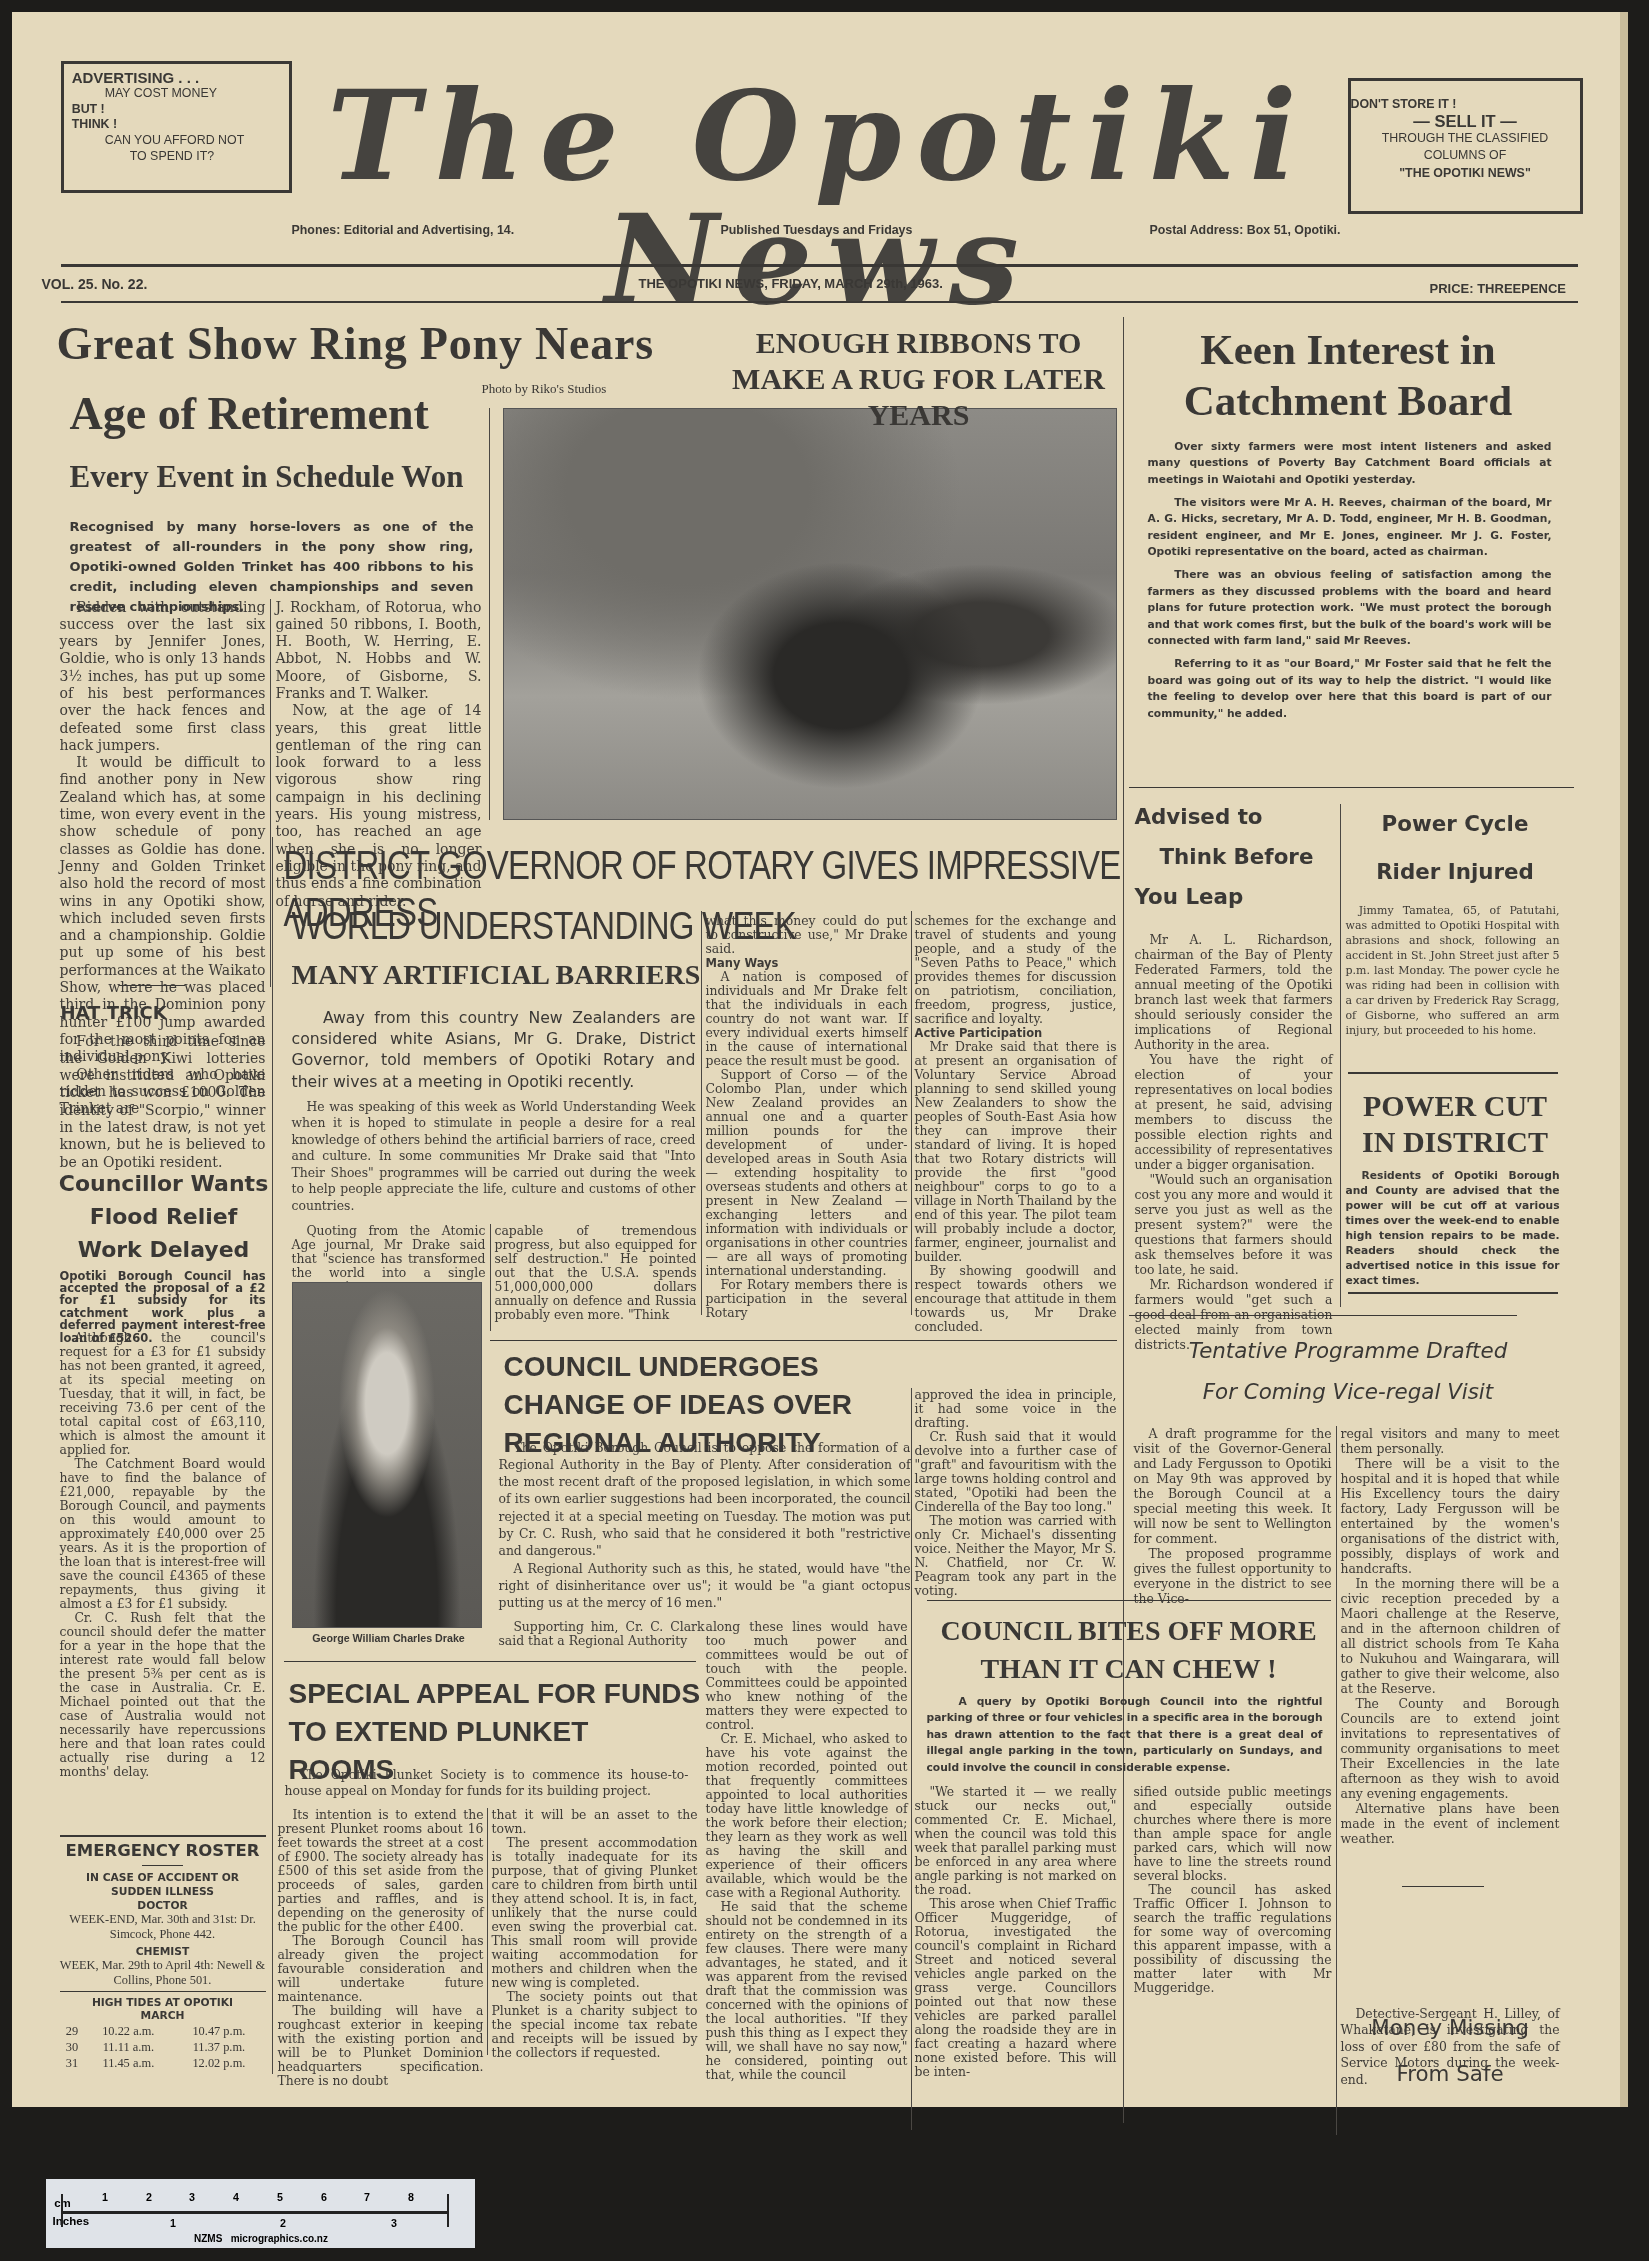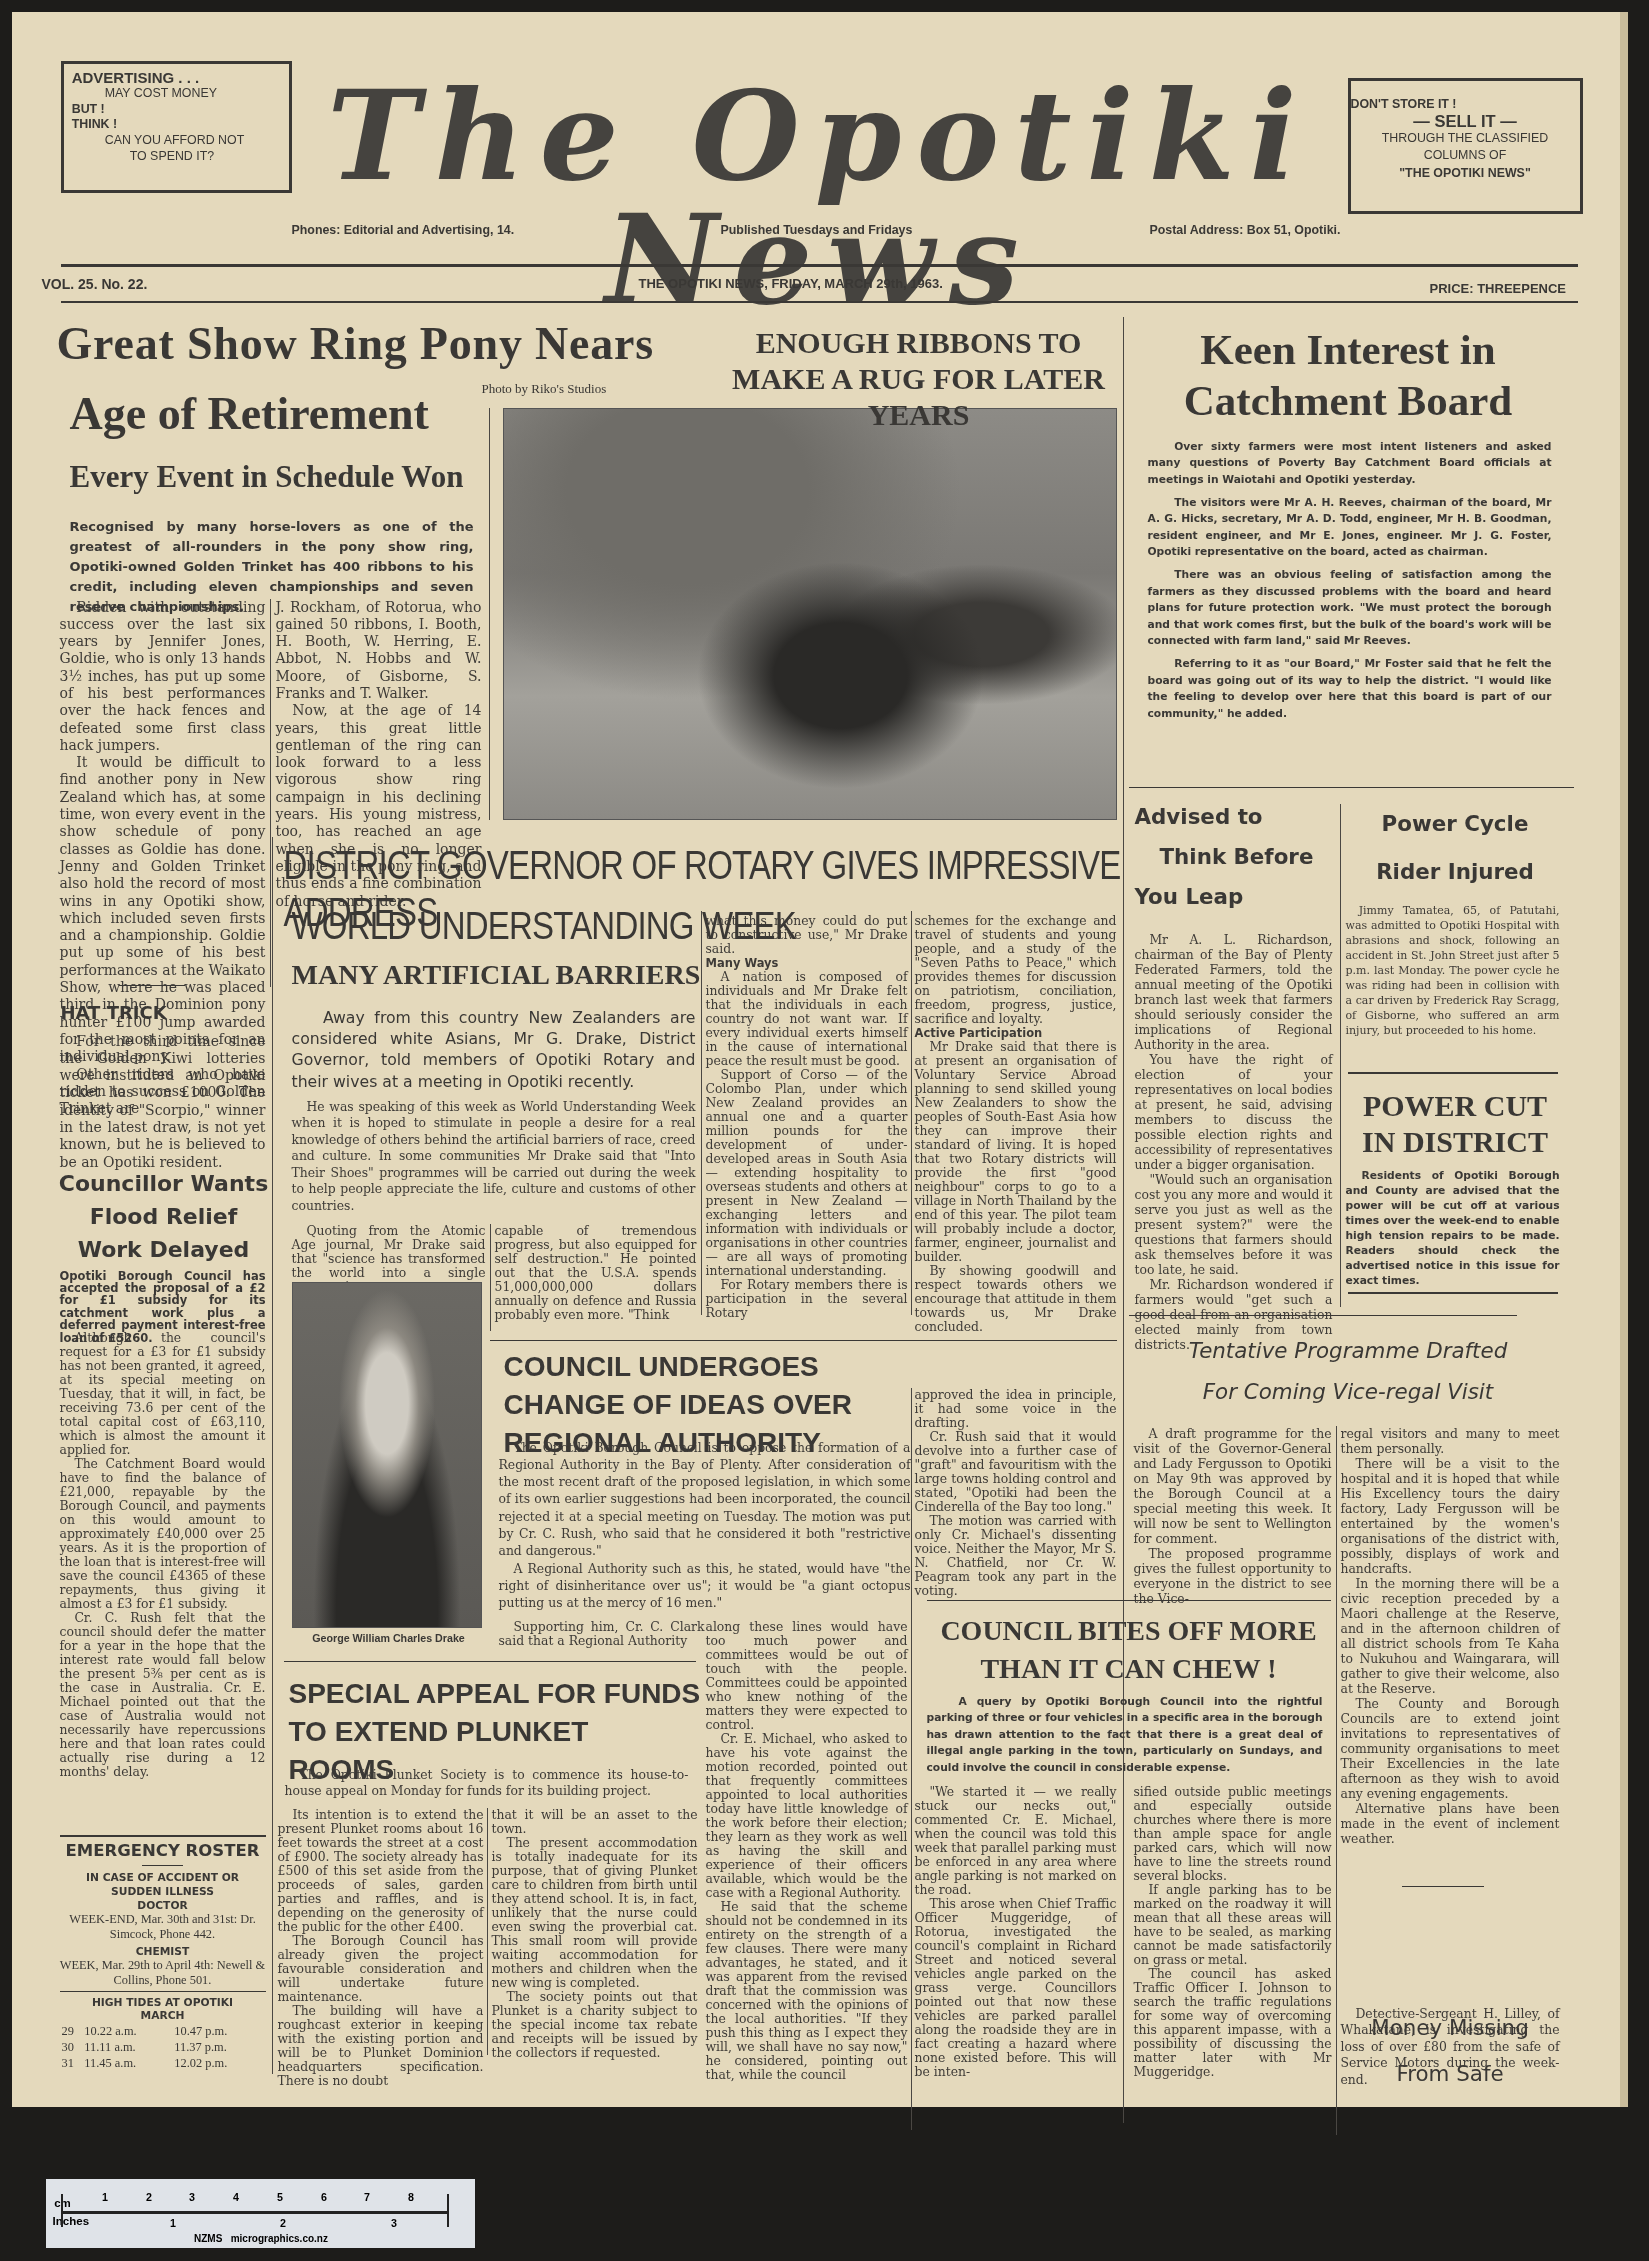--- a/index.html
+++ b/index.html
@@ -108,21 +108,21 @@
     <div style="font-size:16.5px;font-weight:bold">EMERGENCY ROSTER</div>
     <div style="width:41px;height:1.6px;background:#3a3835;margin:5px auto"></div>
     <div style="font-size:10.7px;font-weight:bold;line-height:14px">IN CASE OF ACCIDENT OR SUDDEN ILLNESS</div>
     <div style="font-size:10.7px;font-weight:bold">DOCTOR</div>
     <div class="serif" style="font-size:12.4px;line-height:15px">WEEK-END, Mar. 30th and 31st: Dr. Simcock, Phone 442.</div>
     <div style="font-size:10.7px;font-weight:bold;margin-top:2.5px">CHEMIST</div>
     <div class="serif" style="font-size:12.4px;line-height:15px">WEEK, Mar. 29th to April 4th: Newell &amp; Collins, Phone 501.</div>
     <div style="height:1.6px;background:#3a3835;margin:3.3px 0"></div>
     <div style="font-size:10.7px;font-weight:bold">HIGH TIDES AT OPOTIKI</div>
     <div style="font-size:10.7px;font-weight:bold">MARCH</div>
-    <table class="serif" style="width:100%;font-size:12.4px;line-height:14px;text-align:left">
+    <table class="serif" style="width:100%;font-size:12.4px;line-height:14px;text-align:center">
       <tbody>
           <tr>
             <td>29</td>
             <td>10.22 a.m.</td>
             <td>10.47 p.m.</td>
           </tr>
       <tr>
             <td>30</td>
             <td>11.11 a.m.</td>
             <td>11.37 p.m.</td>
@@ -276,21 +276,20 @@
     <div>COUNCIL BITES OFF MORE</div>
     <div>THAN IT CAN CHEW !</div>
   </div>
   <div class="abs" style="left:915px;top:1682px;width:396px;font-family:'DejaVu Sans',sans-serif;font-weight:bold;font-size:10.7px;line-height:16.5px;text-align:justify;text-indent:3em">A query by Opotiki Borough Council into the rightful parking of three or four vehicles in a specific area in the borough has drawn attention to the fact that there is a great deal of illegal angle parking in the town, particularly on Sundays, and could involve the council in considerable expense.</div>
   <div class="abs body" style="left:903px;top:1773px;width:202px;font-size:12.4px;line-height:14px">
     <p>"We started it — we really stuck our necks out," commented Cr. E. Michael, when the council was told this week that parallel parking must be enforced in any area where angle parking is not marked on the road.</p>
     <p>This arose when Chief Traffic Officer Muggeridge, of Rotorua, investigated the council's complaint in Richard Street and noticed several vehicles angle parked on the grass verge. Councillors pointed out that now these vehicles are parked parallel along the roadside they are in fact creating a hazard where none existed before. This will be inten-</p>
   </div>
   <div class="abs body" style="left:1122px;top:1773px;width:198px;font-size:12.4px;line-height:14px">
     <p style="text-indent:0">sified outside public meetings and especially outside churches where there is more than ample space for angle parked cars, which will now have to line the streets round several blocks.</p>
-    <p>If angle parking has to be marked on the roadway it will mean that all these areas will have to be sealed, as marking cannot be made satisfactorily on grass or metal.</p>
     <p>The council has asked Traffic Officer I. Johnson to search the traffic regulations for some way of overcoming this apparent impasse, with a possibility of discussing the matter later with Mr Muggeridge.</p>
   </div>
 
   <div class="rule" style="left:1390px;top:1874px;width:82px;height:1.6px"></div>
   <div class="abs sans center" style="left:1329px;top:1993px;width:219px;font-size:21.4px;line-height:46px">
     <div>Money Missing</div>
     <div>From Safe</div>
   </div>
   <div class="abs body" style="left:1329px;top:1994px;width:219px;font-size:12.4px;line-height:16.5px">
       <p>Detective-Sergeant H. Lilley, of Whakatane, is investigating the loss of over £80 from the safe of Service Motors during the week-end.</p>

